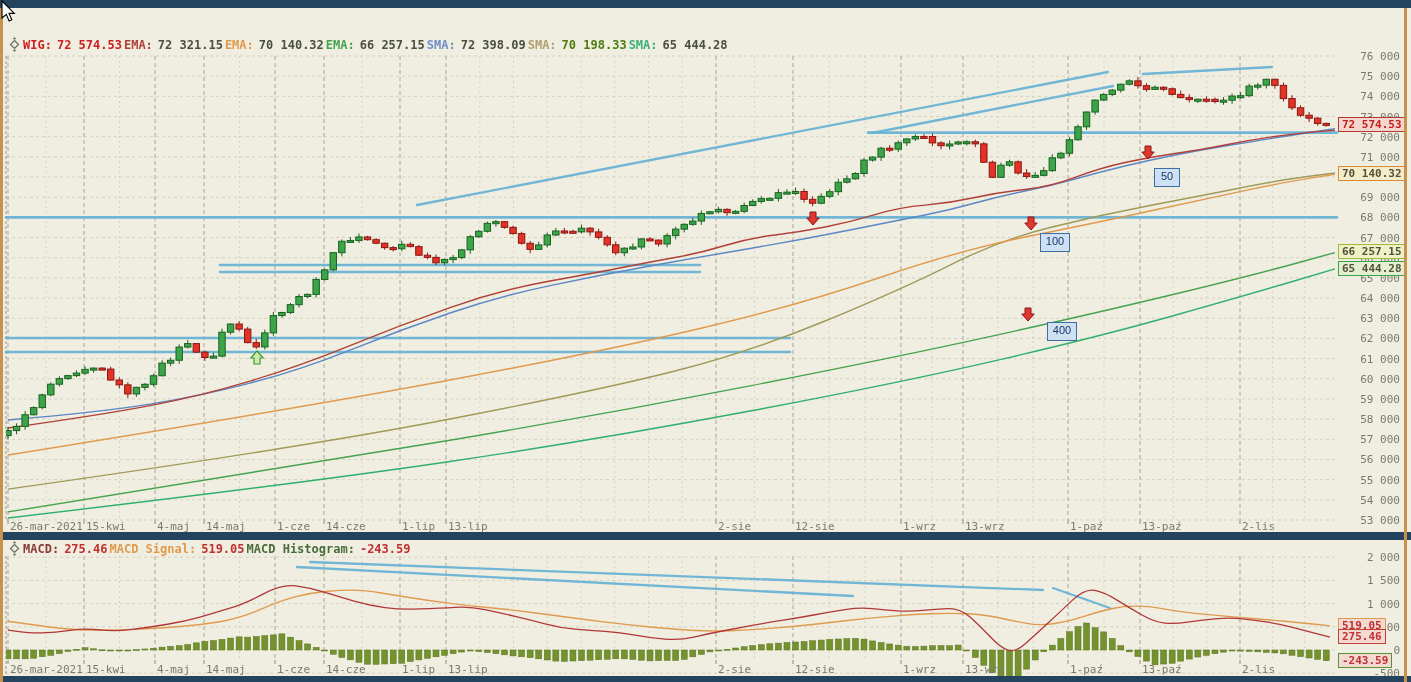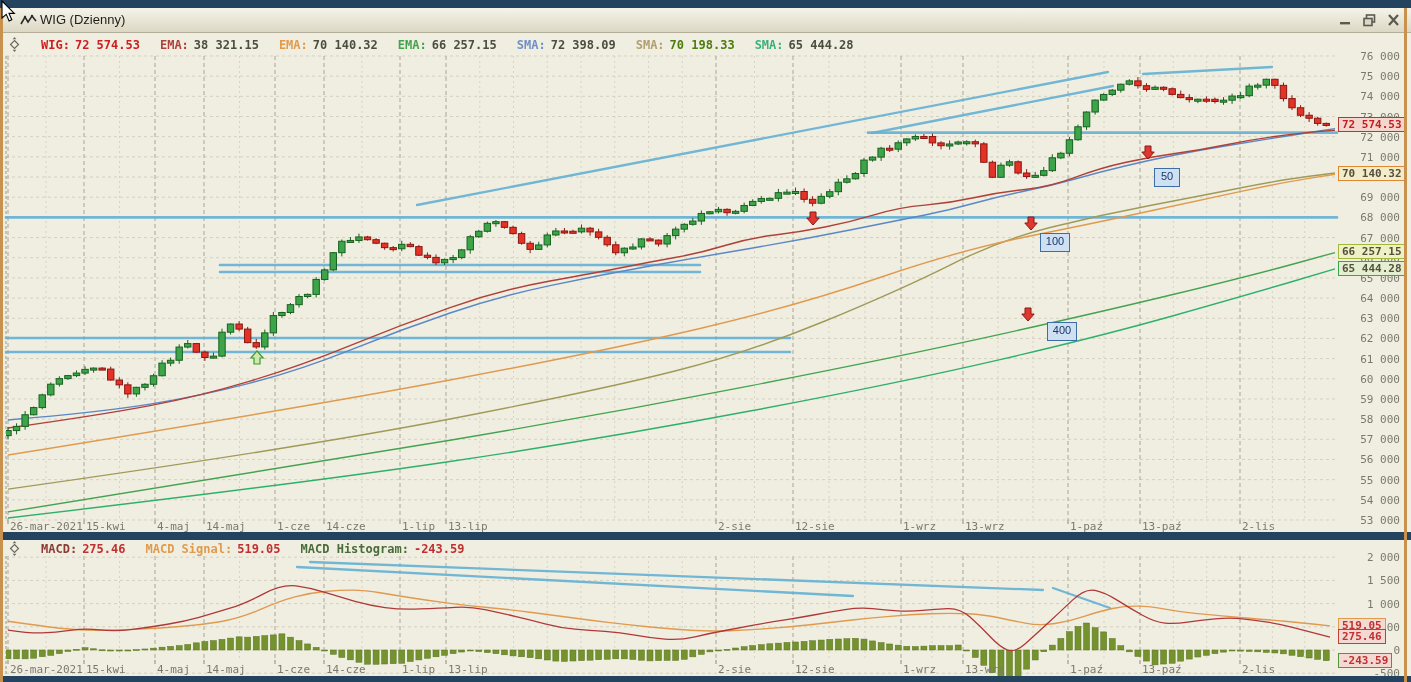--- a/index.html
+++ b/index.html
@@ -6,21 +6,21 @@
   .stage{position:relative;width:1411px;height:682px;background:#f0eee1;overflow:hidden;
          font-family:"DejaVu Sans Mono",monospace;}
   .bar{position:absolute;left:0;width:1411px;background:#24435f;}
   .titlebar{position:absolute;left:0;top:8px;width:1411px;height:24px;
             background:linear-gradient(#f6f3e9,#dcd8c4);border-bottom:1px solid #b2ae9a;}
   .titlebar .ttl{position:absolute;left:40px;top:4px;font-family:"Liberation Sans",sans-serif;
                  font-size:13px;color:#1d1d1d;}
   .ticon{position:absolute;left:20px;top:5px;}
   .winbtns{position:absolute;right:10px;top:5px;display:flex;gap:9px;}
   .wbtn{width:15px;height:14px;display:inline-block;cursor:default;}
-  .legendrow{position:absolute;display:flex;align-items:center;gap:20px;font-size:12px;
+  .legendrow{position:absolute;display:flex;align-items:center;gap:2px;font-size:12px;
              font-weight:700;white-space:nowrap;}
   .legendrow .li b,.legendrow .li i{font-style:normal;font-weight:700;}
   .legendrow .li i{margin-left:5px;}
   .li{display:inline-flex;}
   svg#cv{position:absolute;left:0;top:0;}
   .callout{position:absolute;left:1338px;font-size:11px;font-weight:700;line-height:13px;
            padding:0 3px;border:1px solid #888;background:#f4d8d2;z-index:5;}
   .mbox{position:absolute;font-family:"Liberation Sans",sans-serif;font-size:11px;
         background:#cfe0f2;border:1px solid #3a6ea5;color:#17386b;text-align:center;
         line-height:15px;z-index:4;}
@@ -742,54 +742,34 @@
         <text x="1400" y="677.2" text-anchor="end" font-family="DejaVu Sans Mono,monospace" font-size="11" fill="#7a7a6c">-500</text>
       </g>
     </svg>
 
   <div class="bar" style="top:0;height:8px"></div>
   <div class="bar" style="top:532px;height:8px"></div>
   <div class="bar" style="top:676px;height:6px"></div>
   <div class="edge" style="left:0"></div>
   <div class="edge" style="left:1404px"></div>
 
-  <div class="titlebar">
-    <svg class="ticon" width="17" height="15">
-      <polyline points="1,11 5,4 8,9 12,3 16,8" fill="none" stroke="#2a2a2a" stroke-width="1.6"></polyline>
-      <circle cx="5" cy="4" r="1.2" fill="#2a2a2a"></circle>
-        <circle cx="12" cy="3" r="1.2" fill="#2a2a2a"></circle>
-    </svg>
-    <span class="ttl">WIG (Dzienny)</span>
-    <span class="winbtns">
-      <svg class="wbtn" viewBox="0 0 15 14">
-        <rect x="2" y="9" width="10" height="2.4" fill="#5a5a52"></rect>
-        </svg>
-      <svg class="wbtn" viewBox="0 0 15 14">
-        <rect x="4.5" y="2" width="8" height="7" fill="none" stroke="#5a5a52" stroke-width="1.6"></rect>
-        <rect x="2" y="5.5" width="8" height="7" fill="#dcd8c4" stroke="#5a5a52" stroke-width="1.6"></rect>
-        </svg>
-      <svg class="wbtn" viewBox="0 0 15 14">
-        <path d="M3,2 L12,12 M12,2 L3,12" stroke="#5a5a52" stroke-width="2.2"></path>
-        </svg>
-    </span>
-  </div>
 
   <div class="legendrow" id="main-legend" style="left:8px;top:37px">
     <svg width="13" height="15">
       <path d="M6.5,3.5 L10.5,7.5 L6.5,11.5 L2.5,7.5 Z" fill="none" stroke="#6a6a60" stroke-width="1.2"></path>
       <path d="M6.5,0 L8.3,2.3 L4.7,2.3 Z" fill="#6a6a60"></path>
       <path d="M6.5,15 L8.3,12.7 L4.7,12.7 Z" fill="#6a6a60"></path>
     </svg>
     <span class="li">
         <b style="color: rgb(204, 32, 32);">WIG:</b>
         <i style="color: rgb(204, 32, 32);">72 574.53</i>
       </span>
     <span class="li">
         <b style="color: rgb(176, 64, 56);">EMA:</b>
-        <i style="color: rgb(74, 79, 62);">38 321.15</i>
+        <i style="color: rgb(74, 79, 62);">72 321.15</i>
       </span>
     <span class="li">
         <b style="color: rgb(224, 154, 78);">EMA:</b>
         <i style="color: rgb(74, 79, 62);">70 140.32</i>
       </span>
     <span class="li">
         <b style="color: rgb(68, 163, 79);">EMA:</b>
         <i style="color: rgb(74, 79, 62);">66 257.15</i>
       </span>
     <span class="li">

